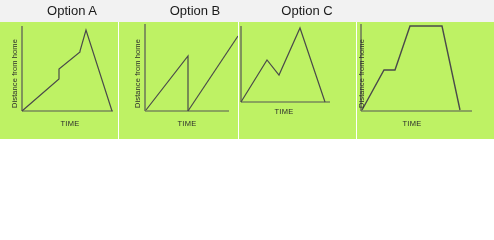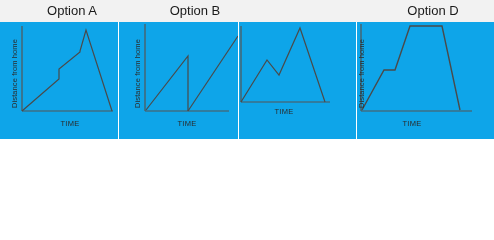--- a/index.html
+++ b/index.html
@@ -30,21 +30,21 @@
     line-height: 20px;
     text-align: center;
     font-size: 13px;
     color: #1a1a1a;
     white-space: nowrap;
   }
   .panel {
     position: absolute;
     top: 22px;
     height: 117px;
-    background: #0ea5e9;
+    background: #bef264;
     overflow: hidden;
   }
   .panel .plot {
     position: absolute;
     left: 0;
     top: 0;
   }
   .ylabel {
     position: absolute;
     font-size: 7.5px;
@@ -72,21 +72,21 @@
 </style>
 </head>
 <body>
 
 <div id="screen">
 
   <div class="title-band"></div>
 
   <div class="panel-title" style="left:140px; width:110px;">Option B</div>
   <div class="panel-title" style="left:14px; width:116px;">Option A</div>
-  <div class="panel-title" style="left:378px; width:110px;">Option D</div>
+  <div class="panel-title" style="left:252px; width:110px;">Option C</div>
 
   <div class="panel" style="left:0px; width:118px;">
     <svg class="plot" width="118" height="117" viewBox="0 0 118 117">
 
       <line x1="22" y1="4" x2="22" y2="89" stroke="#555555" stroke-width="1.2"></line>
 
       <line x1="22" y1="89" x2="113" y2="89" stroke="#555555" stroke-width="1.2"></line>
 
       <polyline points="22,89 59,57 59,47 80,30 80,29 86,8 112,89" fill="none" stroke="#4a4a4a" stroke-width="1.2" stroke-linejoin="miter" stroke-linecap="butt"></polyline>
     </svg>

